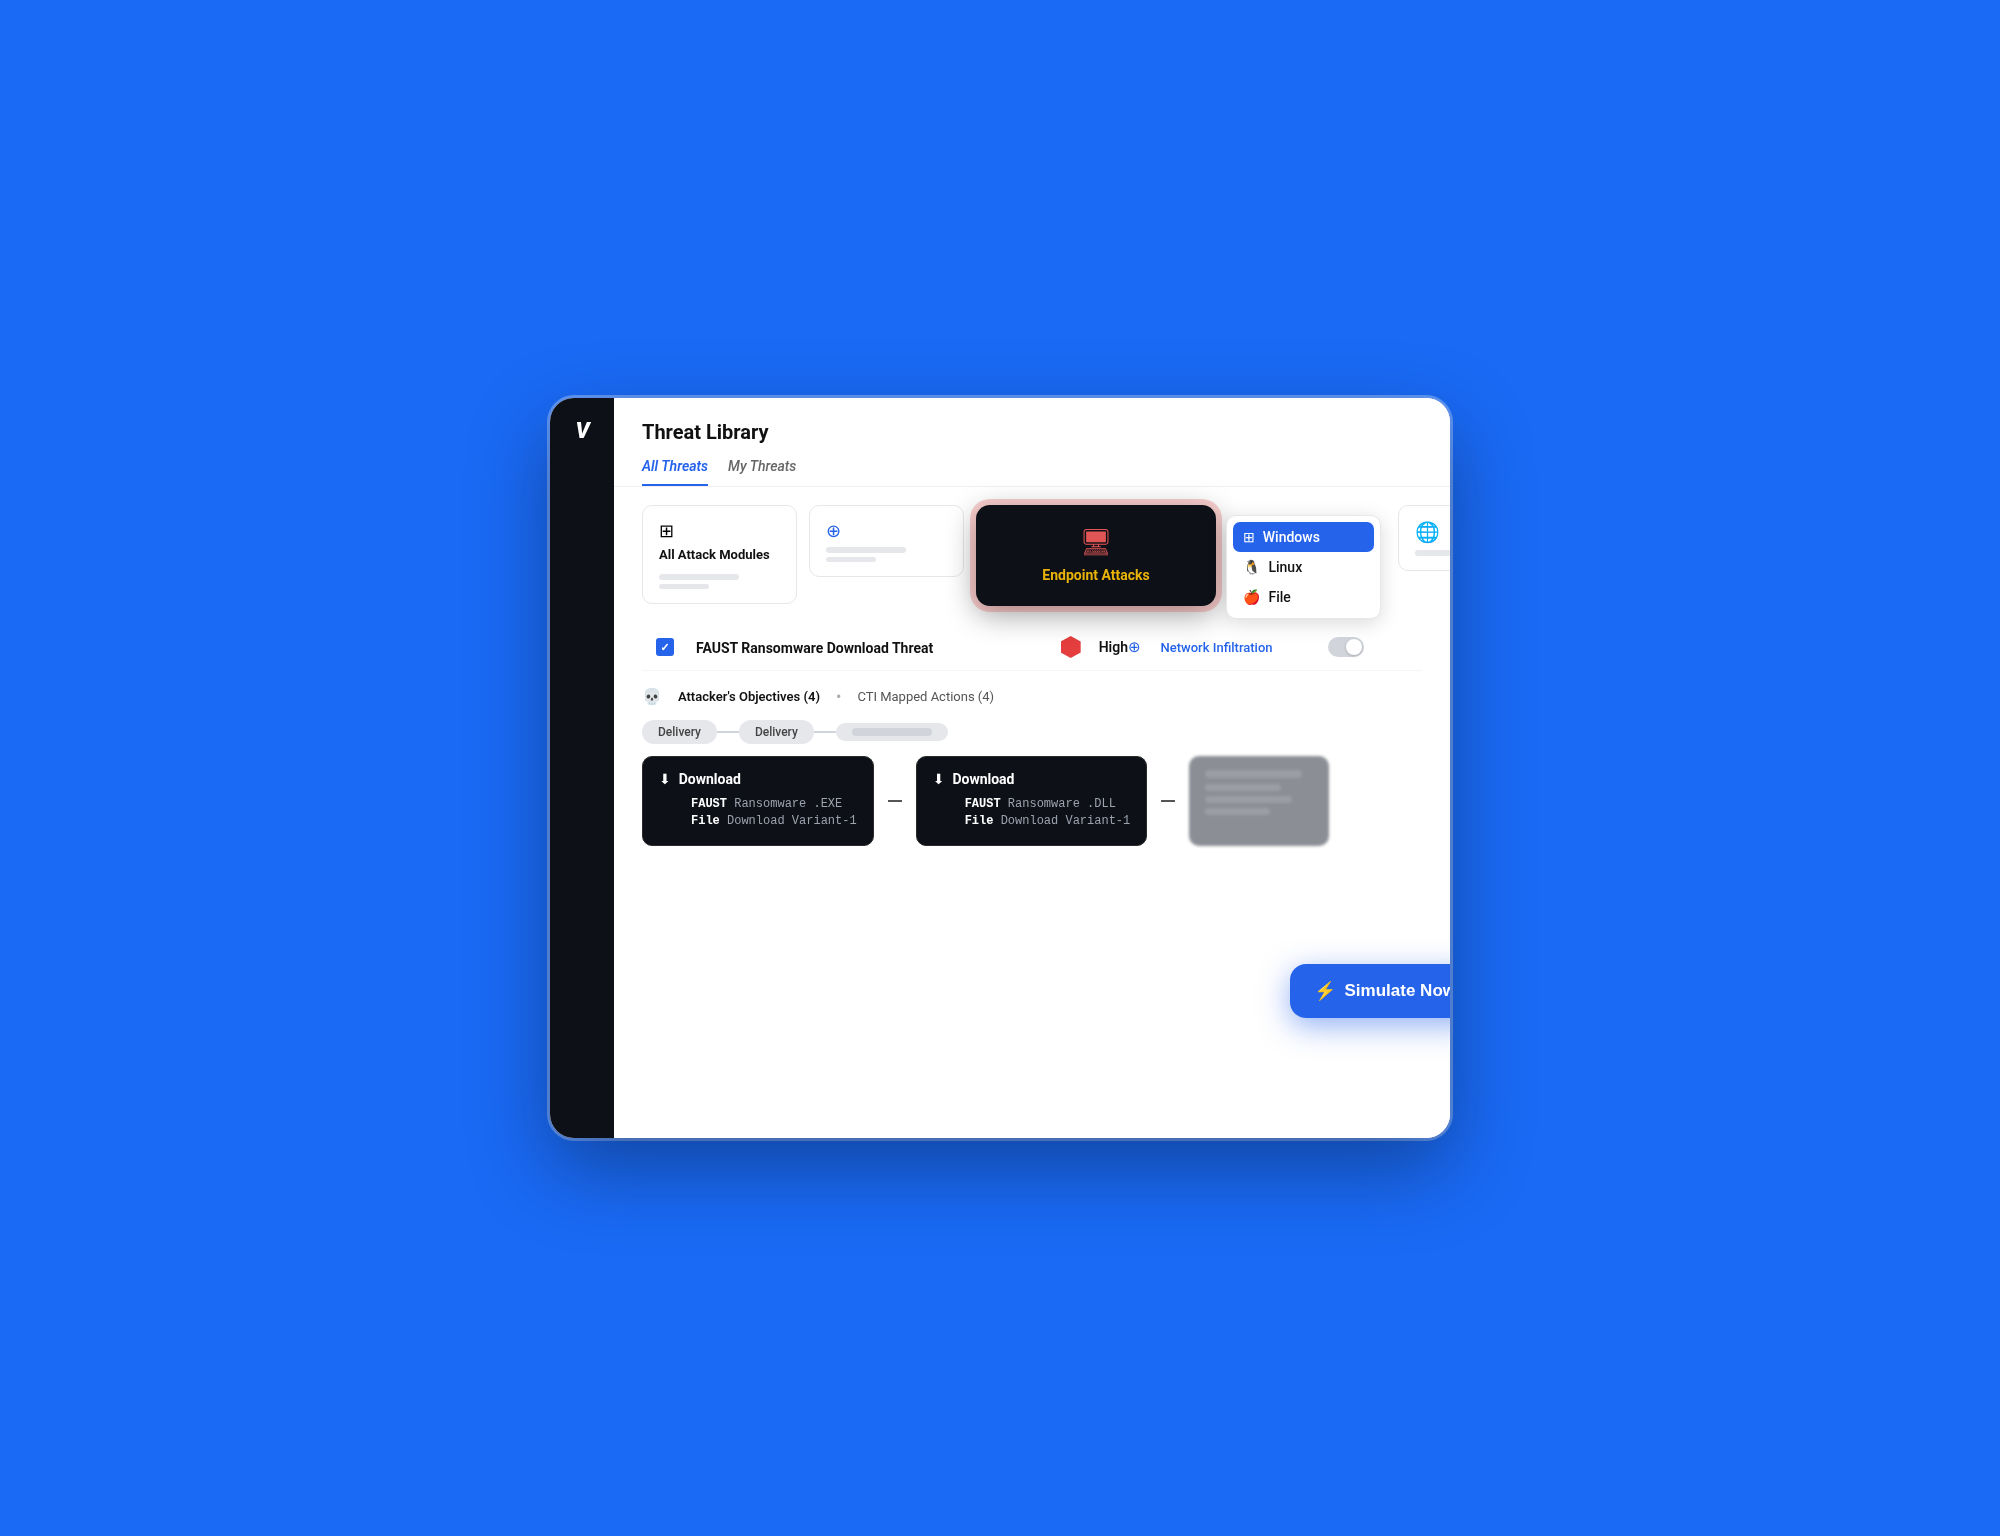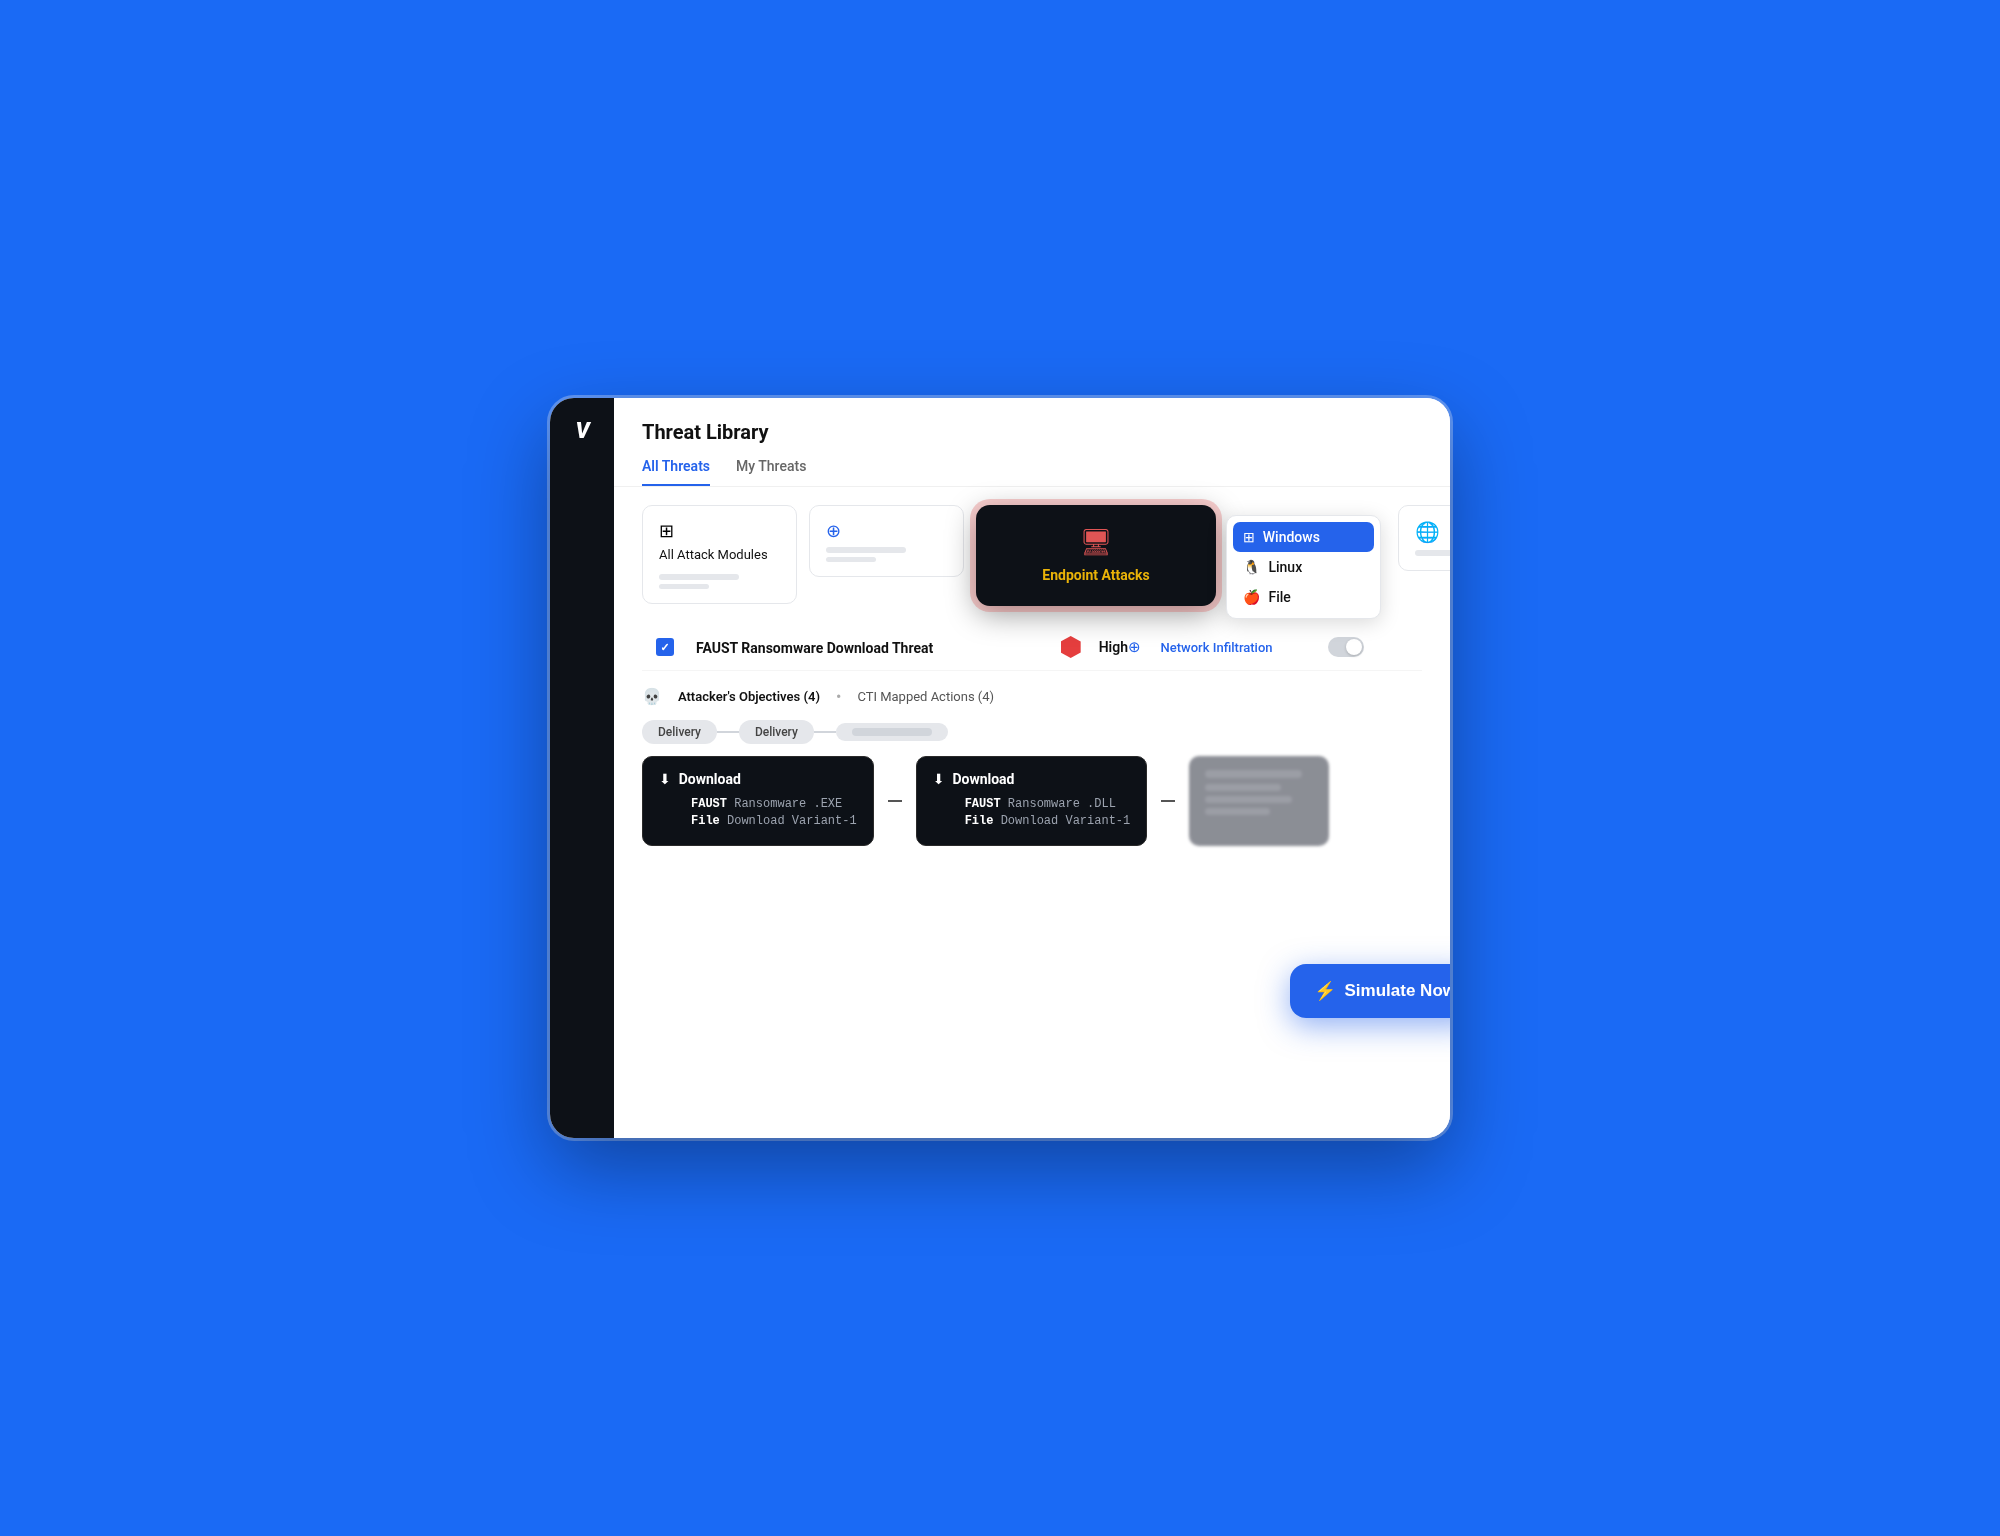--- a/index.html
+++ b/index.html
@@ -57,21 +57,22 @@
       padding-bottom: 0;
     }
     .page-title {
       font-size: 20px;
       font-weight: 700;
       color: #111;
       margin-bottom: 14px;
     }
     .tabs {
       display: flex;
-      gap: 26px;
+      gap: 20px;
+      font-style: italic;
     }
     .tab {
       font-size: 14px;
       font-weight: 500;
       padding-bottom: 10px;
       cursor: pointer;
       border-bottom: 2px solid transparent;
       color: #666;
     }
     .tab.active {
@@ -99,21 +100,21 @@
       position: relative;
     }
 
     .filter-card-icon {
       font-size: 18px;
       margin-bottom: 6px;
       display: block;
     }
     .filter-card-label {
       font-size: 13px;
-      font-weight: 400;
+      font-weight: 700;
       color: #111;
       display: block;
       margin-bottom: 12px;
     }
     .filter-card-sub {
       height: 6px;
       background: #e5e7eb;
       border-radius: 3px;
       width: 80px;
       margin-top: 4px;

